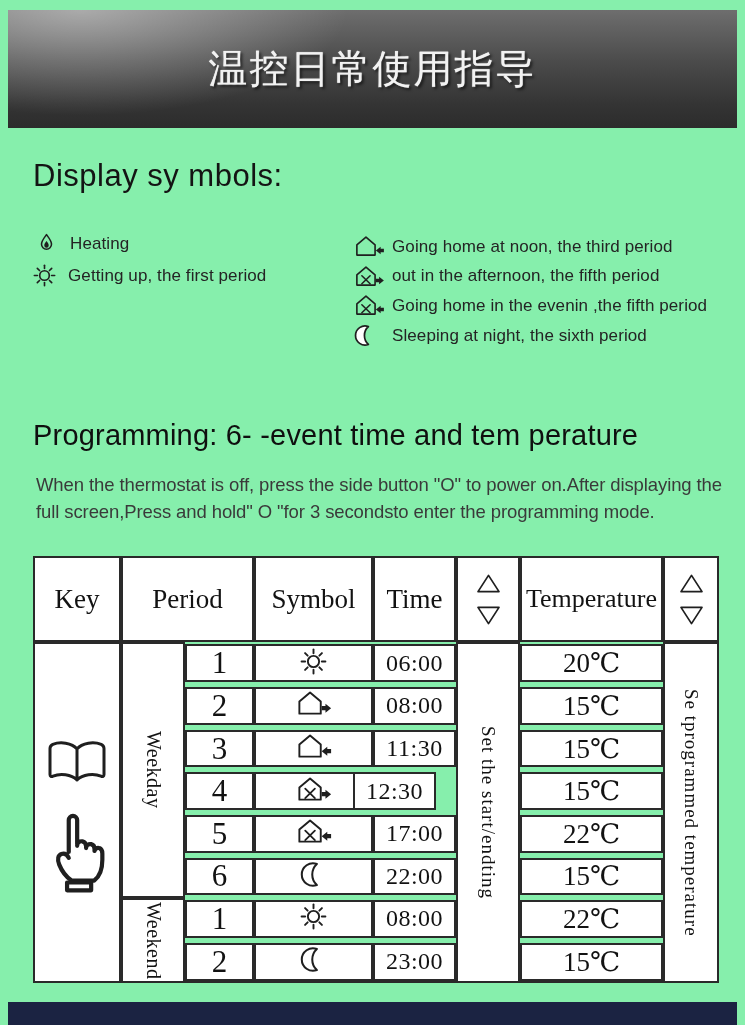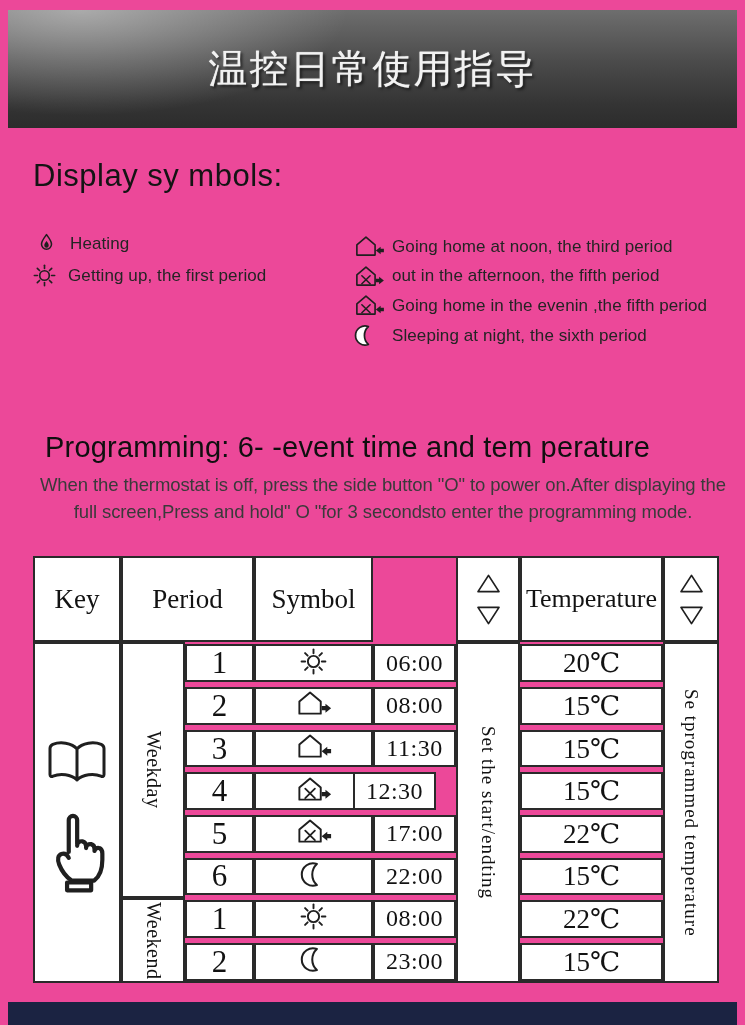--- a/index.html
+++ b/index.html
@@ -1,17 +1,17 @@
 <!DOCTYPE html>
 <html><head>
 <meta charset="utf-8">
 <style>
   html,body{margin:0;padding:0;background:#fff;}
-  .page{position:relative;width:745px;height:1025px;background:#ec4899;overflow:hidden;
-        font-family:"Liberation Sans","DejaVu Sans",sans-serif;color:#1b1b1b;text-align:center;}
+  .page{position:relative;width:745px;height:1025px;background:#86efac;overflow:hidden;
+        font-family:"Liberation Sans","DejaVu Sans",sans-serif;color:#1b1b1b;}
 
   
   .banner{position:absolute;left:8px;right:8px;top:10px;height:118px;
           background:linear-gradient(to bottom,#6e6e6e 0%,#4a4a4a 45%,#343434 80%,#2c2c2c 100%);
           display:flex;align-items:center;justify-content:center;}
   .banner:before{content:"";position:absolute;inset:0;
           background:radial-gradient(ellipse 430px 170px at 10% 0%,rgba(255,255,255,.42),rgba(255,255,255,0) 62%);}
   .banner-title{position:relative;font-size:39px;letter-spacing:2px;color:#f2f2f2;
           font-family:"DejaVu Serif","DejaVu Sans",serif;
           text-shadow:2px 2px 3px rgba(0,0,0,.65),0 0 1px #fff;}
@@ -24,21 +24,21 @@
   .legend-left{left:33px;top:228px;width:330px;}
   .legend-right{left:354px;top:232px;width:380px;}
   .lg-row{display:flex;align-items:center;}
   .legend-left .lg-row{height:31.8px;}
   .legend-right .lg-row{height:29.6px;}
   .lg-icon{width:35px;flex:0 0 35px;display:flex;align-items:center;}
   .legend-right .lg-icon{width:38px;flex-basis:38px;}
   .lg-icon svg{height:23px;}
   .lg-label{font-size:17px;color:#242424;letter-spacing:.1px;white-space:nowrap;}
 
-  .h-prog{position:absolute;left:33px;top:419px;margin:12px;font-size:29px;font-weight:400;
+  .h-prog{position:absolute;left:33px;top:419px;margin:0;font-size:29px;font-weight:400;
           letter-spacing:.2px;color:#0f0f0f;}
   .prog-body{position:absolute;left:36px;top:472px;width:694px;margin:0;
              font-size:18.5px;line-height:26.5px;color:#3a3a3a;letter-spacing:-.1px;}
 
   
   .prog-table{position:absolute;left:33px;top:556px;width:686px;height:427px;
               font-family:"Liberation Serif","DejaVu Serif",serif;color:#121212;}
   .frame{position:absolute;inset:0;border:2.5px solid #2a2a2a;}
   .cell,.box{position:absolute;box-sizing:border-box;border:2px solid #2a2a2a;background:#fff;
              display:flex;align-items:center;justify-content:center;}
@@ -141,20 +141,21 @@
 
   <h2 class="h-prog">Programming: 6- -event time and tem perature</h2>
   <p class="prog-body">When the thermostat is off, press the side button "O" to power on.After displaying the full screen,Press and hold" O "for 3 secondsto enter the programming mode.</p>
 
   <div class="prog-table">
     <div class="frame"></div>
 
     <div class="cell hdr" style="left:0;top:0;width:88px;height:86px;font-family:Liberation Serif, serif;">Key</div>
     <div class="cell hdr" style="left:88px;top:0;width:133px;height:86px;">Period</div>
     <div class="cell hdr" style="left:221px;top:0;width:119px;height:86px;">Symbol</div>
+    <div class="cell hdr" style="left:340px;top:0;width:83px;height:86px;">Time</div>
     <div class="cell tri-col" style="left:423px;top:0;width:64px;height:86px;">
       <span>
           <svg viewBox="0 0 26 22">
             <polygon points="13,2.5 24,19.5 2,19.5" fill="#fff" stroke="#1f1f1f" stroke-width="1.8" stroke-linejoin="round"></polygon>
           </svg>
         </span>
       <span>
           <svg viewBox="0 0 26 22">
             <polygon points="13,19.5 2,2.5 24,2.5" fill="#fff" stroke="#1f1f1f" stroke-width="1.8" stroke-linejoin="round"></polygon>
           </svg>

